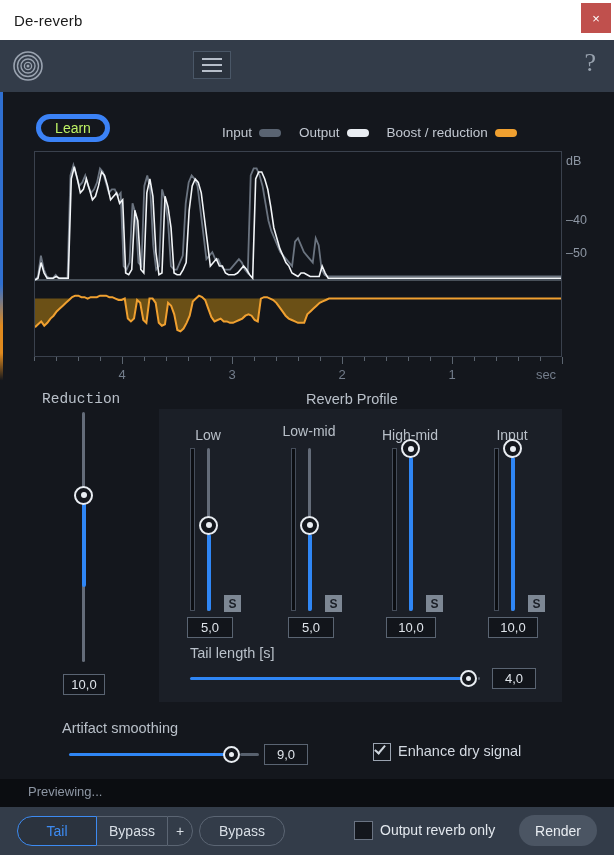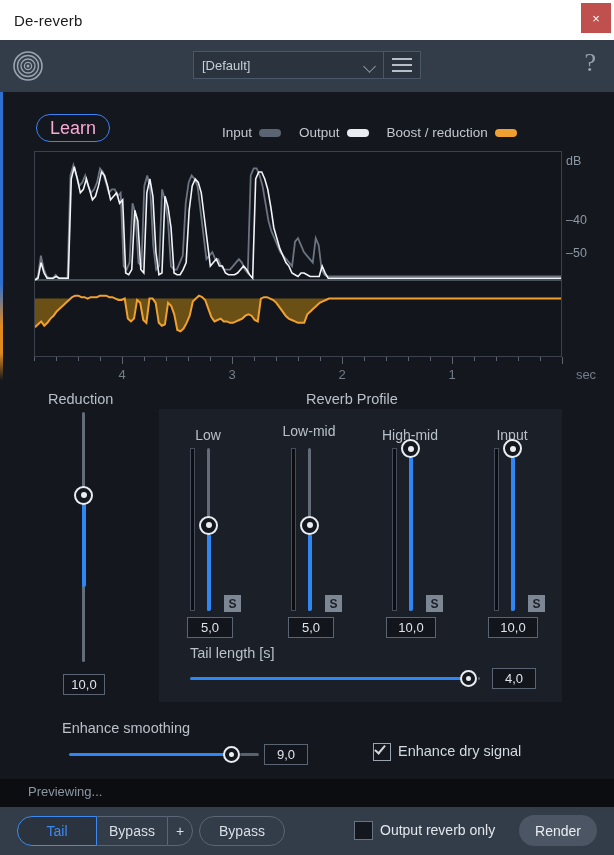--- a/index.html
+++ b/index.html
@@ -68,22 +68,22 @@
     position: absolute; left: 0; top: 92px; width: 614px; height: 687px;
     background: #14171d;
   }
   .left-accent {
     position: absolute; left: 0; top: 92px; width: 3px; height: 687px;
     background: linear-gradient(to bottom,#2f6fd0 0%,#2f6fd0 28%,#e08a1e 34%,#e08a1e 38%,#14171d 42%,#14171d 100%);
   }
 
   .learn-btn {
     position: absolute; left: 36px; top: 114px;
-    width: 74px; height: 28px; border: 1px solid #3b82f6; border-radius: 14px;
-    background: transparent; color: #f9a8d4; font-size: 18px;
+    width: 74px; height: 28px; border: 5px solid #3b82f6; border-radius: 14px;
+    background: transparent; color: #bef264; font-size: 14px;
     display: flex; align-items: center; justify-content: center; cursor: pointer;
     font-family: "Liberation Sans", sans-serif;
   }
 
   .legend { position: absolute; top: 125px; left: 222px; display: flex; align-items: center; gap: 8px; }
   .legend-item { display: flex; align-items: center; gap: 7px; margin-right: 10px; }
   .legend-label { font-size: 13.5px; color: #c2c8d1; }
   .legend-swatch { width: 22px; height: 8px; border-radius: 4px; }
 
   
@@ -96,21 +96,21 @@
     position: absolute; left: 566px; top: 154px;
     font-size: 12.5px; color: #8d96a3;
   }
   .axis-40 { position: absolute; left: 566px; top: 213px; font-size: 12.5px; color: #8d96a3; }
   .axis-60 { position: absolute; left: 566px; top: 246px; font-size: 12.5px; color: #8d96a3; }
   .xaxis { position: absolute; left: 34px; top: 357px; width: 528px; height: 26px; }
   .xtick-label { position: absolute; font-size: 13px; color: #737d8b; top: 10px; transform: translateX(-50%); }
 
   
   .sec-label { position: absolute; font-size: 14.5px; color: #b9c0c9; }
-  #lbl-reduction { left: 48px; top: 391px; }
+  #lbl-reduction { left: 42px; top: 391px; font-family: Liberation Mono, monospace; }
   #lbl-reverb    { left: 306px; top: 391px; }
 
   
   .reduction-group { position: absolute; left: 30px; top: 412px; width: 106px; }
   .vslider { position: relative; }
   .vtrack {
     position: absolute; width: 3px; background: #646c79; border-radius: 2px;
   }
   .vfill { position: absolute; width: 4px; background: #2f86f5; border-radius: 2px; }
   .vknob {
@@ -218,24 +218,20 @@
   <svg class="brand-icon" viewBox="0 0 32 32">
     <circle cx="16" cy="16" r="14" fill="none" stroke="#9aa3b0" stroke-width="1.6"></circle>
     <circle cx="16" cy="16" r="10.5" fill="none" stroke="#9aa3b0" stroke-width="1.4"></circle>
     <circle cx="16" cy="16" r="7" fill="none" stroke="#9aa3b0" stroke-width="1.4"></circle>
     <circle cx="16" cy="16" r="3.6" fill="none" stroke="#9aa3b0" stroke-width="1.3"></circle>
     <circle cx="16" cy="16" r="1.5" fill="#9aa3b0"></circle>
   </svg>
 </div>
 
 <div class="preset-wrap">
-  <div class="preset-select">
-    <span>[Default]</span>
-    <span class="preset-caret"></span>
-  </div>
   <div class="preset-menu-btn">
     <span></span>
       <span></span>
       <span></span>
   </div>
 </div>
 <div class="help-btn">?</div>
 
 <div class="main"></div>
 <div class="left-accent"></div>
@@ -292,21 +288,21 @@
     <div style="position: absolute; left: 418px; top: 0px; width: 1px; height: 7px; background: rgb(91, 100, 111);"></div>
     <div style="position: absolute; left: 440px; top: 0px; width: 1px; height: 4px; background: rgb(91, 100, 111);"></div>
     <div style="position: absolute; left: 462px; top: 0px; width: 1px; height: 4px; background: rgb(91, 100, 111);"></div>
     <div style="position: absolute; left: 484px; top: 0px; width: 1px; height: 4px; background: rgb(91, 100, 111);"></div>
     <div style="position: absolute; left: 506px; top: 0px; width: 1px; height: 4px; background: rgb(91, 100, 111);"></div>
     <div style="position: absolute; left: 528px; top: 0px; width: 1px; height: 7px; background: rgb(91, 100, 111);"></div>
     <div class="xtick-label" style="left: 88px;">4</div>
     <div class="xtick-label" style="left: 198px;">3</div>
     <div class="xtick-label" style="left: 308px;">2</div>
     <div class="xtick-label" style="left: 418px;">1</div>
-    <div class="xtick-label" style="left: 512px; margin-left: 40px;">sec</div>
+    <div class="xtick-label" style="left: 512px;">sec</div>
   </div>
 
 <div class="sec-label" id="lbl-reduction">Reduction</div>
 <div class="sec-label" id="lbl-reverb">Reverb Profile</div>
 
 <div class="reduction-group">
   <div class="vslider">
     <div class="vtrack" style="left:52px;top:0;height:250px;"></div>
     <div class="vfill" id="red-fill" style="left: 51.5px; top: 84.5px; height: 90px;"></div>
     <div class="vknob" id="red-knob" style="left: 44px; top: 73.5px;"></div>
@@ -351,21 +347,21 @@
 </div>
 
 <div class="taillen-label">Tail length [s]</div>
 <div>
   <div class="hfill" id="tail-fill" style="left: 190px; top: 677px; width: 278.4px;"></div>
   <div class="hrest" id="tail-rest" style="top: 677px; left: 478.4px; width: 1.6px;"></div>
   <div class="hknob" id="tail-knob" style="top: 670px; left: 460.4px;"></div>
 </div>
 <div class="numbox" style="left:492px;top:668px;width:44px;height:21px;">4,0</div>
 
-<div id="lbl-artifact">Enhance smoothing</div>
+<div id="lbl-artifact">Artifact smoothing</div>
 <div>
   <div class="hfill" id="art-fill" style="left: 69px; top: 753px; width: 162px;"></div>
   <div class="hrest" id="art-rest" style="top: 753px; left: 240px; width: 19px;"></div>
   <div class="hknob" id="art-knob" style="top: 746px; left: 223px;"></div>
 </div>
 <div class="numbox" style="left:264px;top:744px;width:44px;height:21px;">9,0</div>
 
 <div class="checkbox-box" id="enhance-box" style="left:373px;top:743px;">
   <span class="check-mark" id="enhance-check"></span>
 </div>

